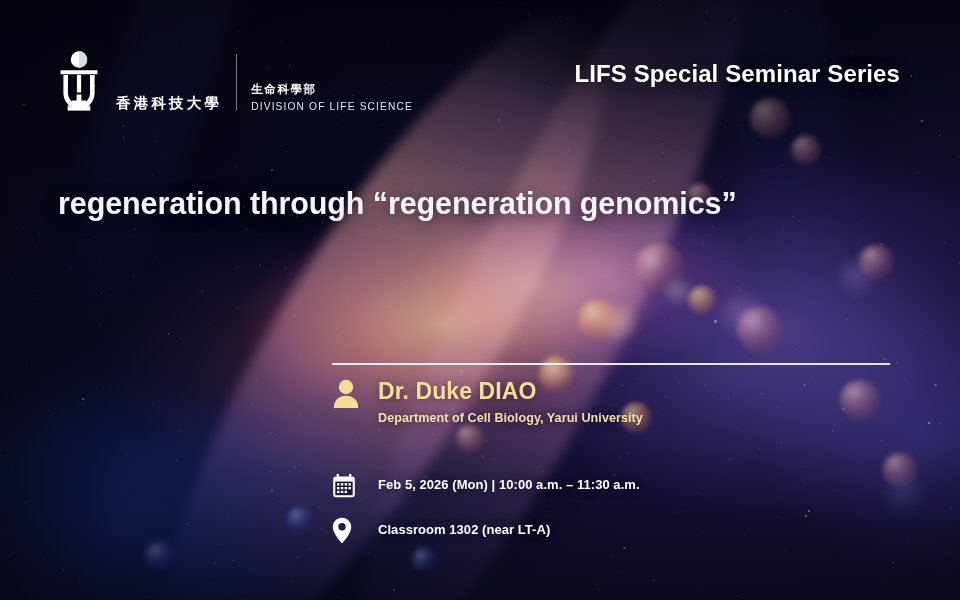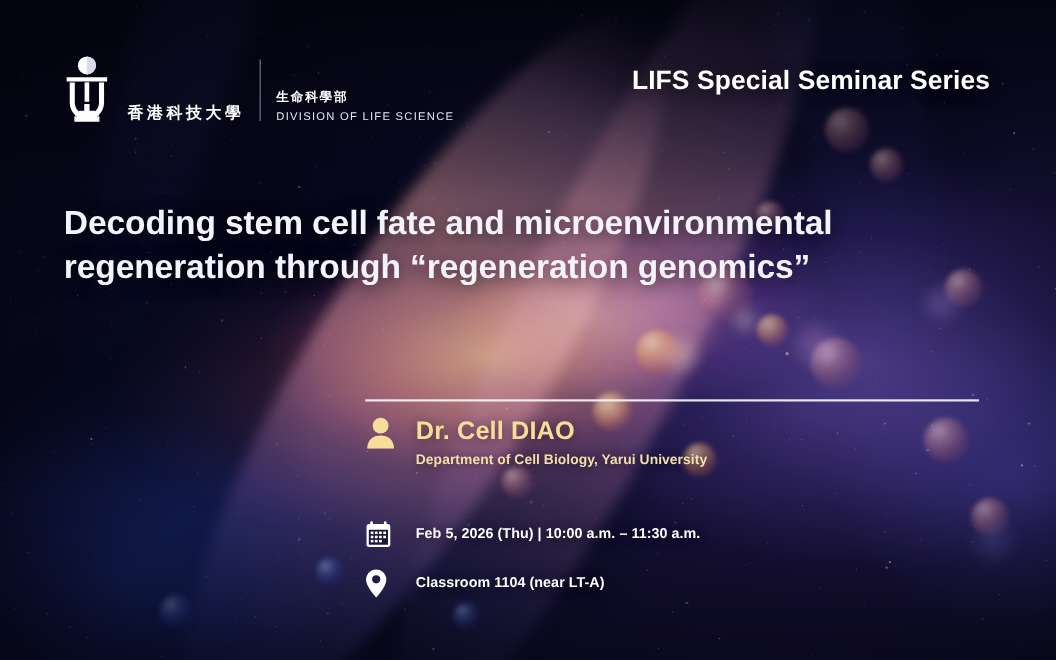--- a/index.html
+++ b/index.html
@@ -669,37 +669,36 @@
 
       <div class="div-names">
         <div class="div-zh">生命科學部</div>
         <div class="div-en">DIVISION OF LIFE SCIENCE</div>
       </div>
     </div>
 
     <div class="series-title">LIFS Special Seminar Series</div>
 
     <div class="headline">
-      <span class="l1">Decoding stem cell fate and microenvironmental</span>
       <span class="l2">regeneration through “regeneration genomics”</span>
     </div>
 
     <div class="divider"></div>
 
     <div class="details">
 
       <div class="row speaker-row">
         <div class="row-icon">
           <svg width="28" height="30" viewBox="0 0 28 30" aria-hidden="true">
             <circle cx="14" cy="9" r="7.2" fill="#f7dc9a"></circle>
             <path d="M1.8 30 C1.8 21.6 7.3 17.8 14 17.8 C20.7 17.8 26.2 21.6 26.2 30 Z" fill="#f7dc9a"></path>
           </svg>
         </div>
         <div class="row-body">
-          <div class="speaker-name">Dr. Cell DIAO</div>
+          <div class="speaker-name">Dr. Duke DIAO</div>
           <div class="speaker-affil">Department of Cell Biology, Yarui University</div>
         </div>
       </div>
 
       <div class="row meta-row row-date">
         <div class="row-icon">
           <svg width="24" height="25" viewBox="0 0 24 25" aria-hidden="true">
             <rect x="4.6" y="0.8" width="2.4" height="5" rx="1.1" fill="#ffffff"></rect>
             <rect x="17" y="0.8" width="2.4" height="5" rx="1.1" fill="#ffffff"></rect>
             <rect x="1.2" y="3.4" width="21.6" height="20.8" rx="2.4" fill="#ffffff"></rect>
@@ -713,31 +712,31 @@
               <rect x="8.8" y="14.0" width="2.5" height="2.3"></rect>
               <rect x="12.6" y="14.0" width="2.5" height="2.3"></rect>
               <rect x="16.4" y="14.0" width="2.5" height="2.3"></rect>
               <rect x="5.0" y="17.8" width="2.5" height="2.3"></rect>
               <rect x="8.8" y="17.8" width="2.5" height="2.3"></rect>
               <rect x="12.6" y="17.8" width="2.5" height="2.3"></rect>
             </g>
           </svg>
         </div>
         <div class="row-body">
-          <div class="meta-text">Feb 5, 2026 (Thu) | 10:00 a.m. – 11:30 a.m.</div>
+          <div class="meta-text">Feb 5, 2026 (Mon) | 10:00 a.m. – 11:30 a.m.</div>
         </div>
       </div>
 
       <div class="row meta-row row-venue">
         <div class="row-icon">
           <svg width="20" height="27" viewBox="0 0 20 27" aria-hidden="true">
             <path d="M10 0.7 C4.9 0.7 0.8 4.8 0.8 9.9 C0.8 16.6 10 26.3 10 26.3 C10 26.3 19.2 16.6 19.2 9.9 C19.2 4.8 15.1 0.7 10 0.7 Z" fill="#ffffff"></path>
             <circle cx="10" cy="9.7" r="3.7" fill="#231a46"></circle>
           </svg>
         </div>
         <div class="row-body">
-          <div class="meta-text">Classroom 1104 (near LT-A)</div>
+          <div class="meta-text">Classroom 1302 (near LT-A)</div>
         </div>
       </div>
 
     </div>
   </div>
 </div>
 
 </body></html>

